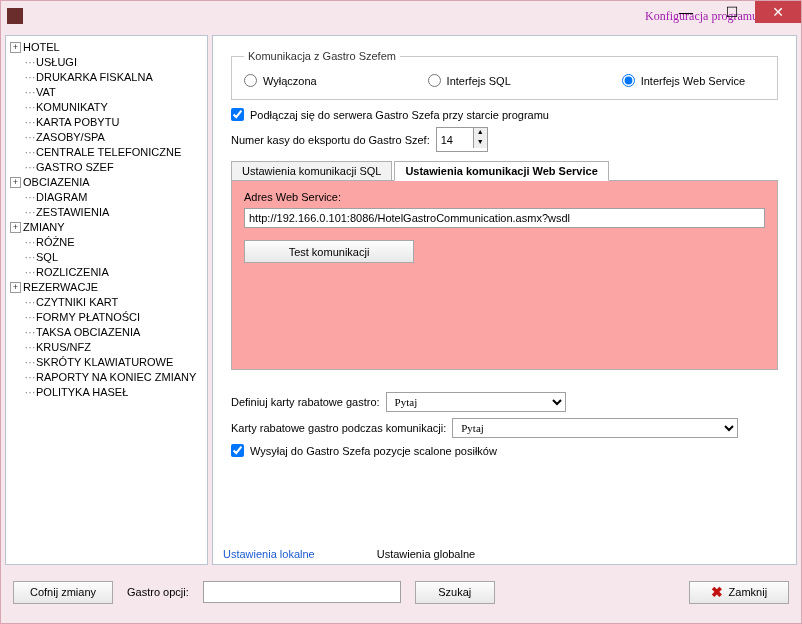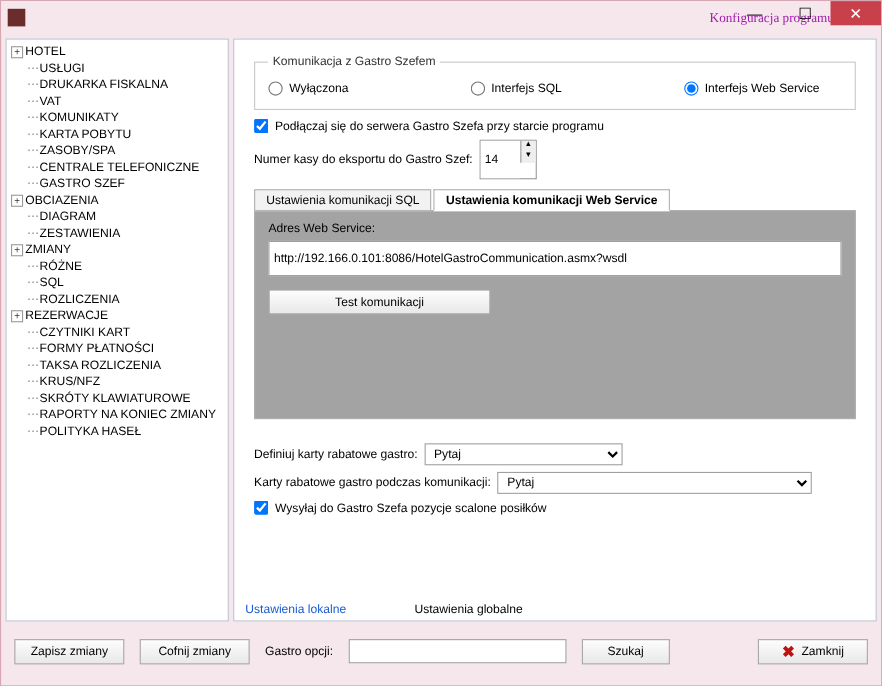--- a/index.html
+++ b/index.html
@@ -95,21 +95,21 @@
     margin: 0 0 8px 0;
   }
   fieldset.group legend { padding: 0 4px; color: #333; }
   .radio-row { display: flex; gap: 90px; padding: 4px 0 2px 0; align-items: flex-end;}
   .radio-row.tight { gap: 0; justify-content: space-between; padding-right: 20px;}
   label.inline { display: inline-flex; align-items: center; gap: 4px; }
   .row { display: flex; align-items: center; gap: 6px; margin: 6px 0; }
   .spin {
     display: inline-flex;
     border: 1px solid #999;
-    height: 36px;
+    height: 25px;
   }
   .spin input { width: 36px; border: none; padding: 0 4px; font-size: 11px; }
   .spin .arrows { display: flex; flex-direction: column; }
   .spin .arrows div {
     width: 14px; height: 10px;
     font-size: 7px; line-height: 8px; text-align: center;
     border-left: 1px solid #999;
     background: #eee;
   }
   .tabs {
@@ -126,44 +126,45 @@
   }
   .tab.active {
     background: #fff;
     border-bottom: 1px solid #fff;
     font-weight: bold;
   }
   .tab-panel {
     border: 1px solid #b0b0b0;
     height: 190px;
     padding: 10px 12px;
-    background: #a3a3a3;
+    background: #fca5a5;
   }
   .tab-panel .lbl { margin-bottom: 5px; }
   .tab-panel input[type=text] {
     width: 100%;
     border: 1px solid #a0a0a0;
     padding: 2px 4px;
     font-size: 11px;
-    height: 32px;
+    height: 20px;
   }
   button.std {
     border: 1px solid #a8a8a8;
     background: linear-gradient(#fdfdfd,#e8e8e8);
     padding: 3px 12px;
     font-size: 11px;
     height: 23px;
     cursor: pointer;
   }
   select {
     border: 1px solid #a0a0a0;
     font-size: 11px;
     height: 20px;
     padding: 1px 4px;
     background: #fff;
+    font-family: Liberation Serif, serif;
   }
   .footer-links {
     position: absolute;
     bottom: 4px; left: 10px;
     display: flex; gap: 62px;
     font-size: 11px;
   }
   .footer-links .link { color: #1a5bd0; }
   .bottom-bar {
     height: 46px;
@@ -271,21 +272,21 @@
       <div class="tree-item child">
         <span class="dash">⋯</span>
         <span>CZYTNIKI KART</span>
       </div>
       <div class="tree-item child">
         <span class="dash">⋯</span>
         <span>FORMY PŁATNOŚCI</span>
       </div>
       <div class="tree-item child">
         <span class="dash">⋯</span>
-        <span>TAKSA ROZLICZENIA</span>
+        <span>TAKSA OBCIAZENIA</span>
       </div>
       <div class="tree-item child">
         <span class="dash">⋯</span>
         <span>KRUS/NFZ</span>
       </div>
       <div class="tree-item child">
         <span class="dash">⋯</span>
         <span>SKRÓTY KLAWIATUROWE</span>
       </div>
       <div class="tree-item child">
@@ -338,21 +339,21 @@
 
     <div class="tabs">
       <div class="tab-strip">
         <div class="tab">Ustawienia komunikacji SQL</div>
         <div class="tab active">Ustawienia komunikacji Web Service</div>
       </div>
       <div class="tab-panel">
         <div class="lbl">Adres Web Service:</div>
         <input type="text" value="http://192.166.0.101:8086/HotelGastroCommunication.asmx?wsdl" style="">
         <div style="height:12px"></div>
-        <button class="std" style="width:202px">Test komunikacji</button>
+        <button class="std" style="width:170px">Test komunikacji</button>
       </div>
     </div>
 
     <div class="row" style="margin-top:22px">
       <span>Definiuj karty rabatowe gastro:</span>
       <select style="width:180px">
         <option>Pytaj</option>
       </select>
     </div>
 
@@ -371,21 +372,20 @@
     </div>
 
     <div class="footer-links">
       <span class="link">Ustawienia lokalne</span>
       <span>Ustawienia globalne</span>
     </div>
   </div>
 </div>
 
 <div class="bottom-bar">
-  <button class="std">Zapisz zmiany</button>
   <button class="std">Cofnij zmiany</button>
   <span>Gastro opcji:</span>
   <input type="text" style="">
   <button class="std" style="min-width:80px">Szukaj</button>
   <div style="flex:1"></div>
   <button class="std close-btn">
     <span class="x-icon">✖</span>
     <span>Zamknij</span>
   </button>
 </div>

